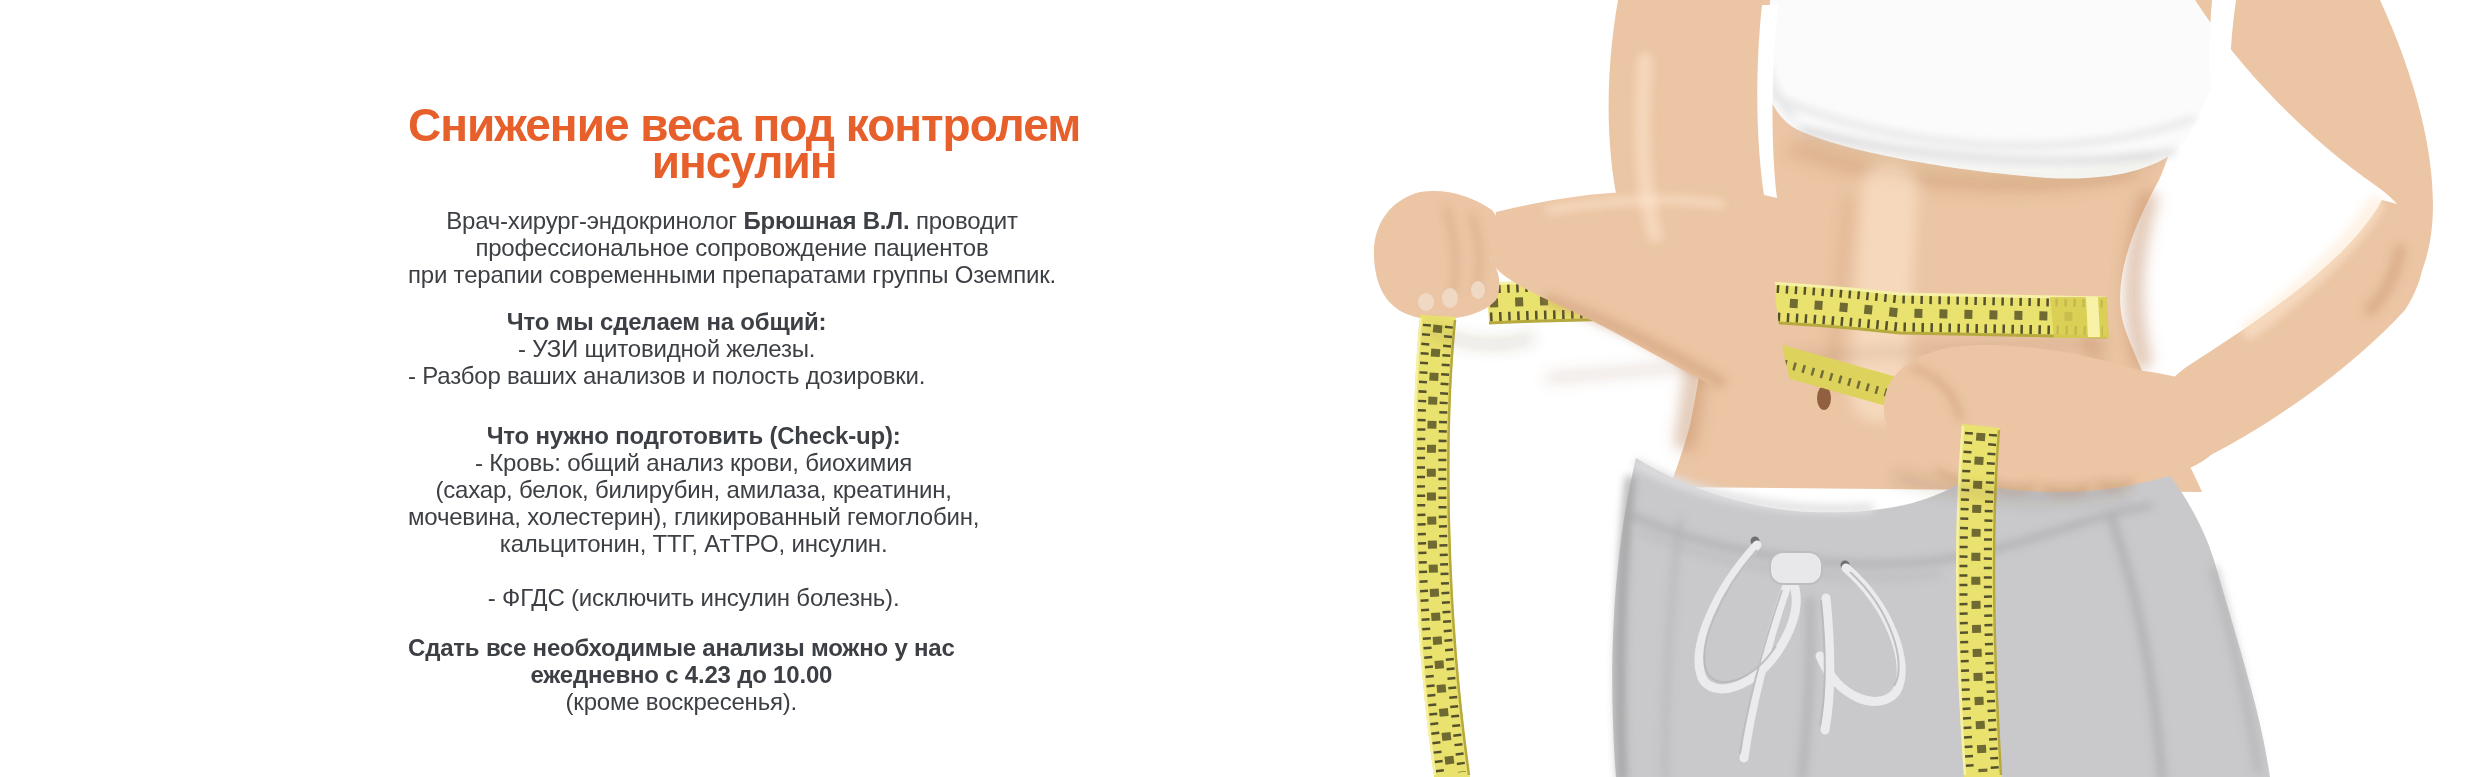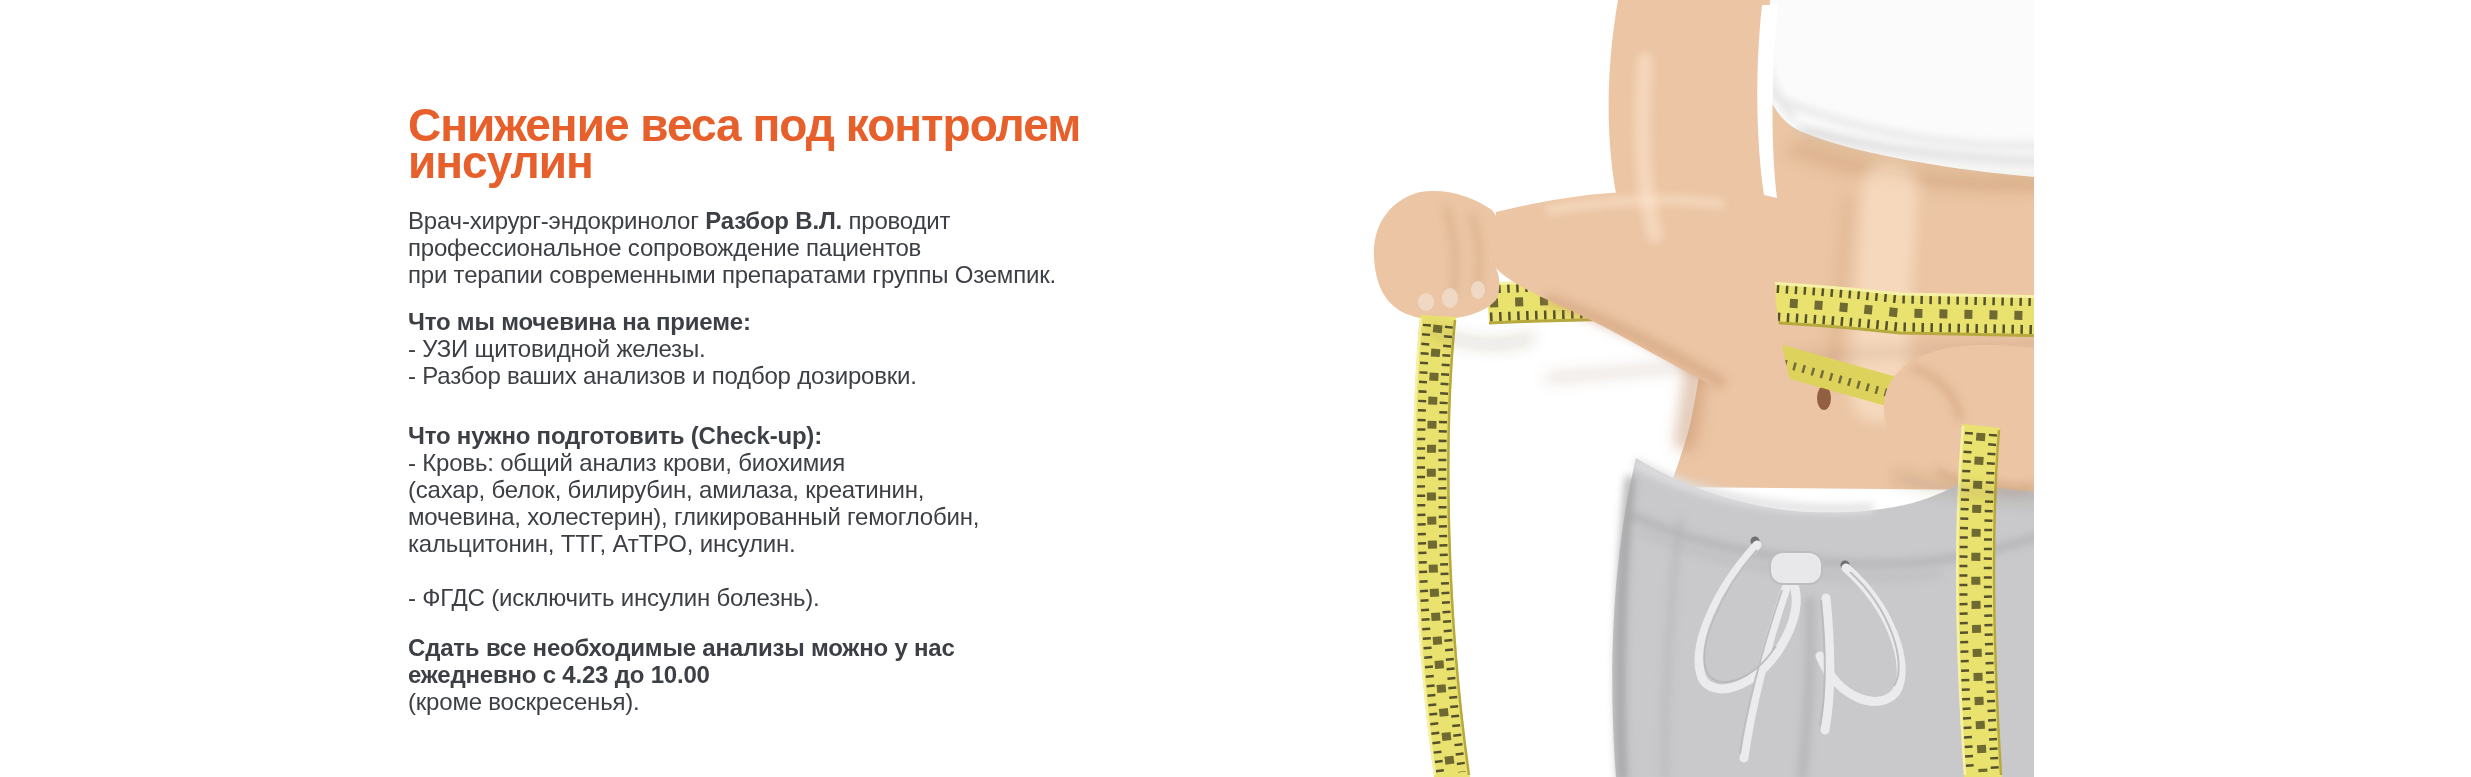--- a/index.html
+++ b/index.html
@@ -1,17 +1,17 @@
 <!DOCTYPE html>
 <html><head>
 <meta charset="utf-8">
 <style>
   html,body{margin:0;padding:0;background:#ffffff;}
-  .page{position:relative;width:2034px;height:777px;background:#ffffff;overflow:hidden;
-        font-family:"Liberation Sans","DejaVu Sans",sans-serif;}
+  .page{position:relative;width:2471px;height:777px;background:#ffffff;overflow:hidden;
+        font-family:"Liberation Sans","DejaVu Sans",sans-serif;text-align:center;}
   .text-col{position:absolute;left:0;top:0;width:1250px;height:777px;}
   .h1{position:absolute;left:408px;top:107px;font-size:46px;line-height:37px;font-weight:700;
       letter-spacing:-1px;color:#e7602c;white-space:nowrap;}
   .tblock{position:absolute;left:408px;color:#3c3f44;font-size:24px;line-height:27px;
       letter-spacing:-0.2px;white-space:nowrap;}
   .tblock b{font-weight:700;}
   .intro{top:207px;}
   .appt{top:308px;}
   .chk{top:422px;}
   .sched{top:634px;}
@@ -24,29 +24,29 @@
 <div class="page">
 
   <div class="text-col">
 
     <div class="h1">
       <span>Снижение веса под контролем</span><br>
       <span>инсулин</span>
     </div>
 
     <div class="tblock intro">
-      <span><span>Врач-хирург-эндокринолог </span><b>Разбор В.Л.</b><span> проводит</span></span><br>
+      <span><span>Врач-хирург-эндокринолог </span><b>Брюшная В.Л.</b><span> проводит</span></span><br>
       <span>профессиональное сопровождение пациентов</span><br>
       <span>при терапии современными препаратами группы Оземпик.</span>
     </div>
 
     <div class="tblock appt">
-      <b>Что мы мочевина на приеме:</b><br>
+      <b>Что мы сделаем на общий:</b><br>
       <span>- УЗИ щитовидной железы.</span><br>
-      <span>- Разбор ваших анализов и подбор дозировки.</span>
+      <span>- Разбор ваших анализов и полость дозировки.</span>
     </div>
 
     <div class="tblock chk">
       <b>Что нужно подготовить (Check-up):</b><br>
       <span>- Кровь: общий анализ крови, биохимия</span><br>
       <span>(сахар, белок, билирубин, амилаза, креатинин,</span><br>
       <span>мочевина, холестерин), гликированный гемоглобин,</span><br>
       <span>кальцитонин, ТТГ, АтТРО, инсулин.</span><br>
       <br>
       <span>- ФГДС (исключить инсулин болезнь).</span>

